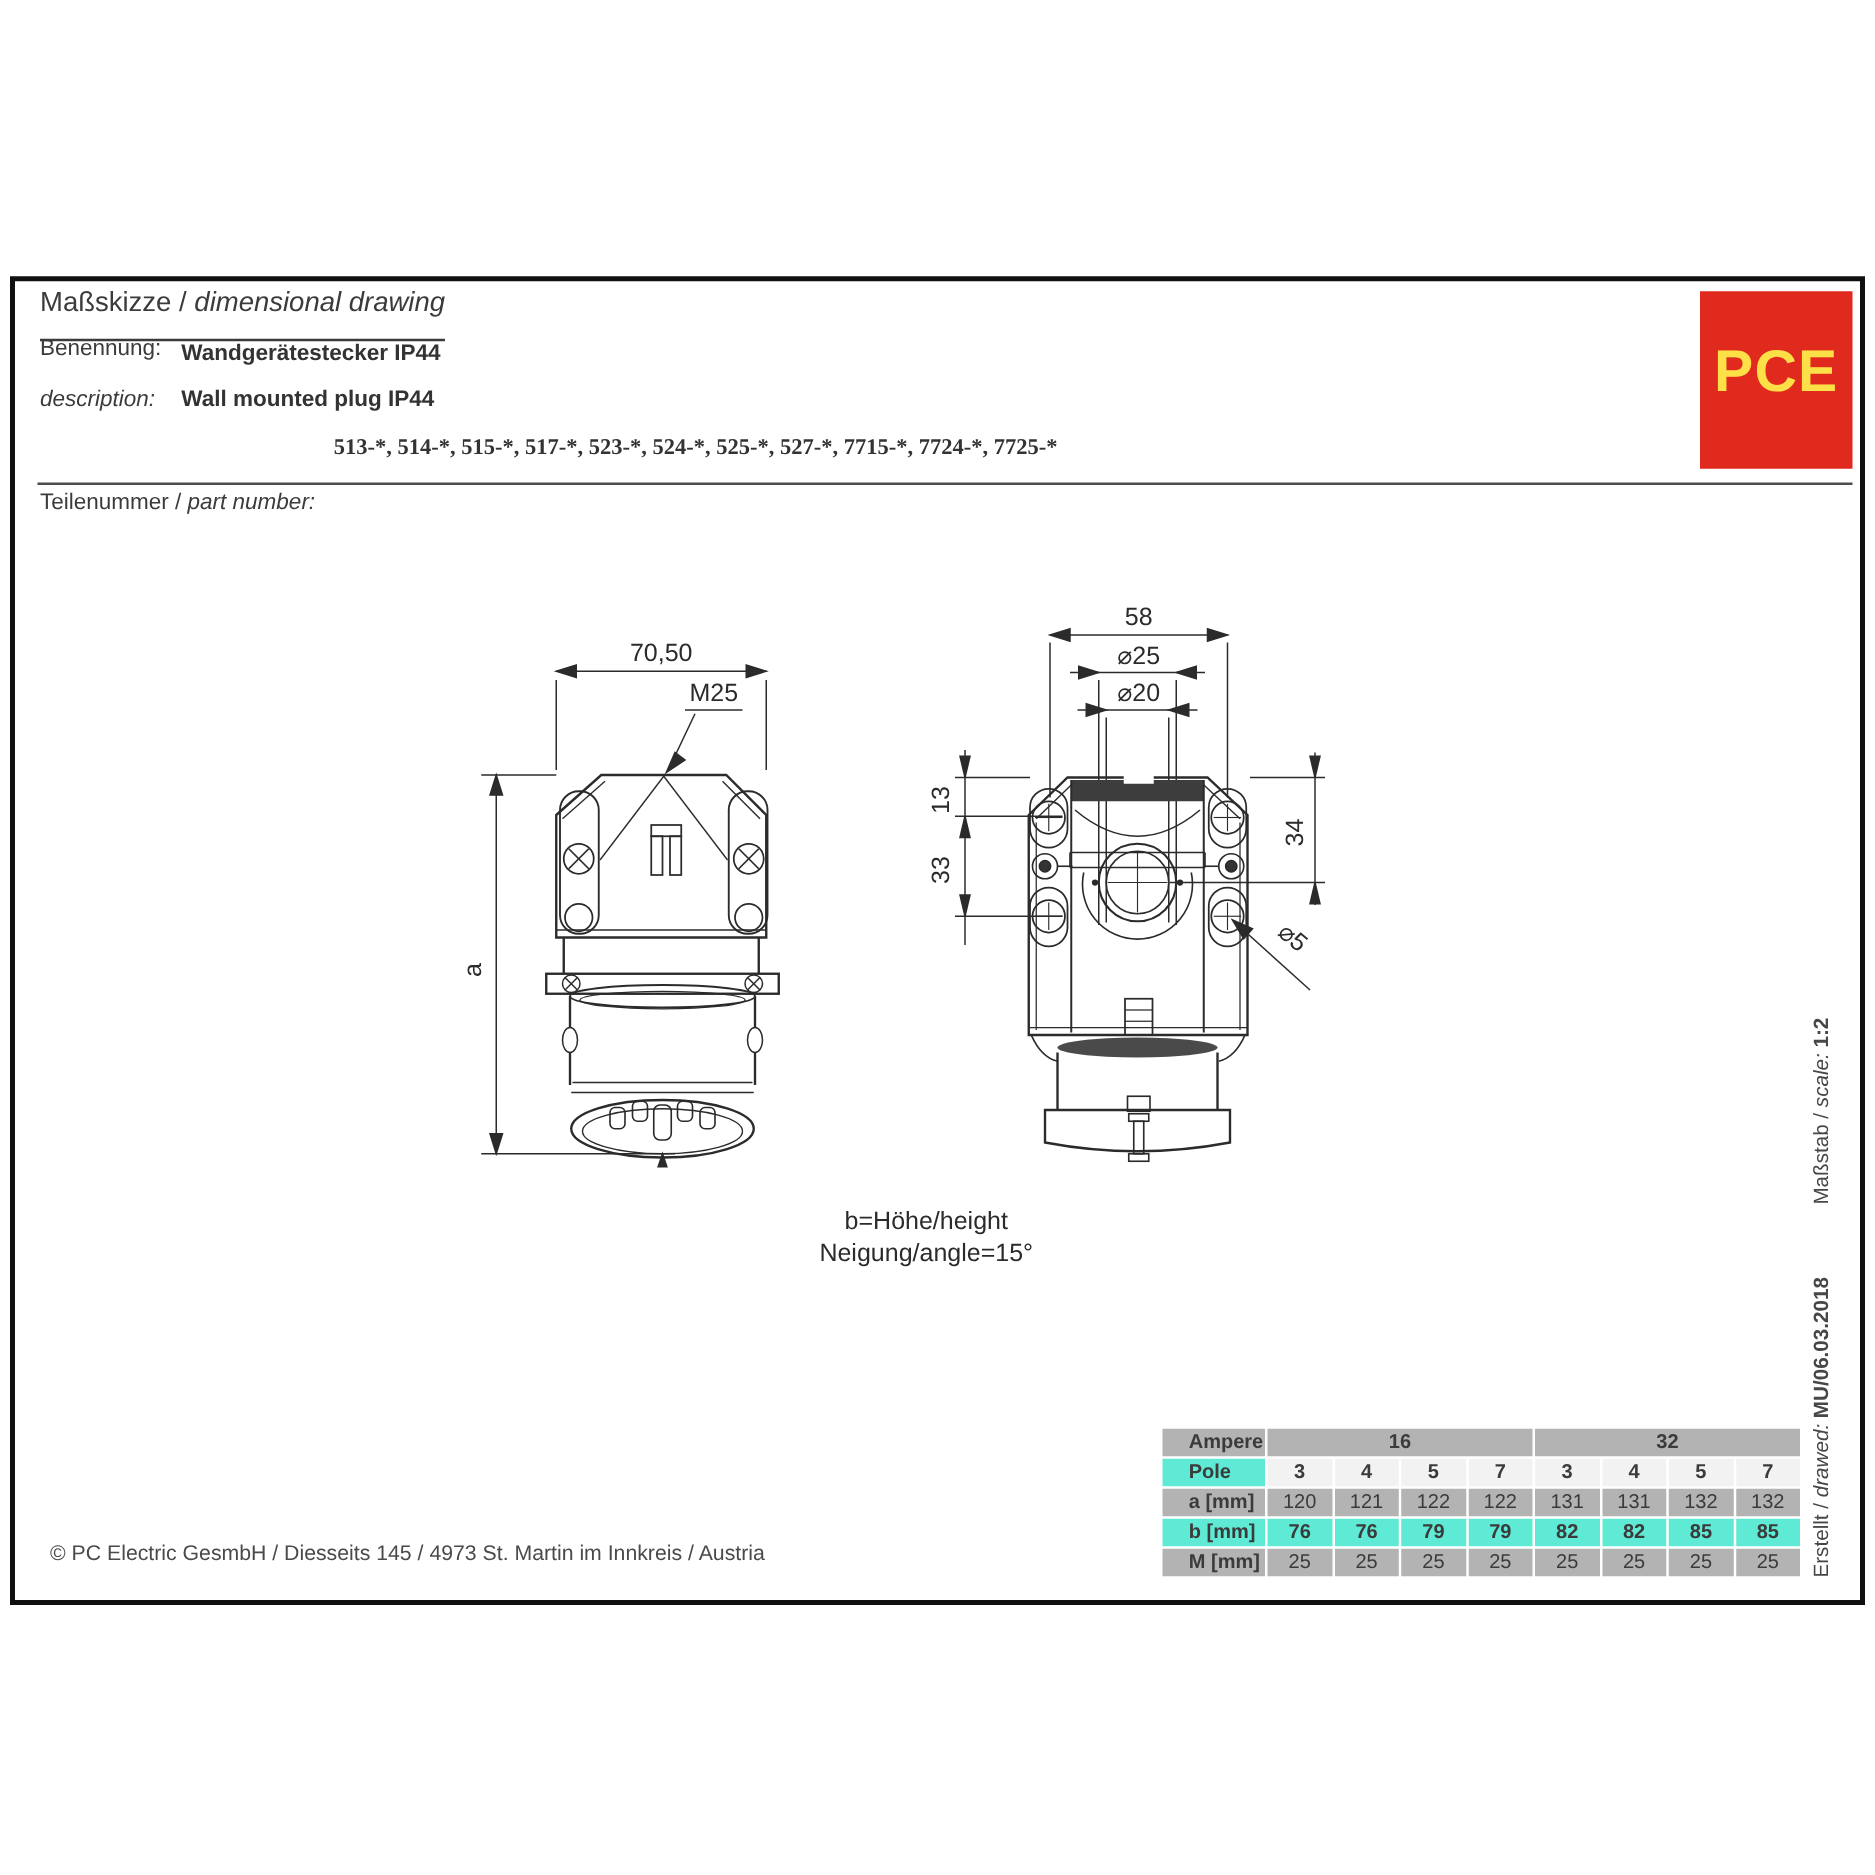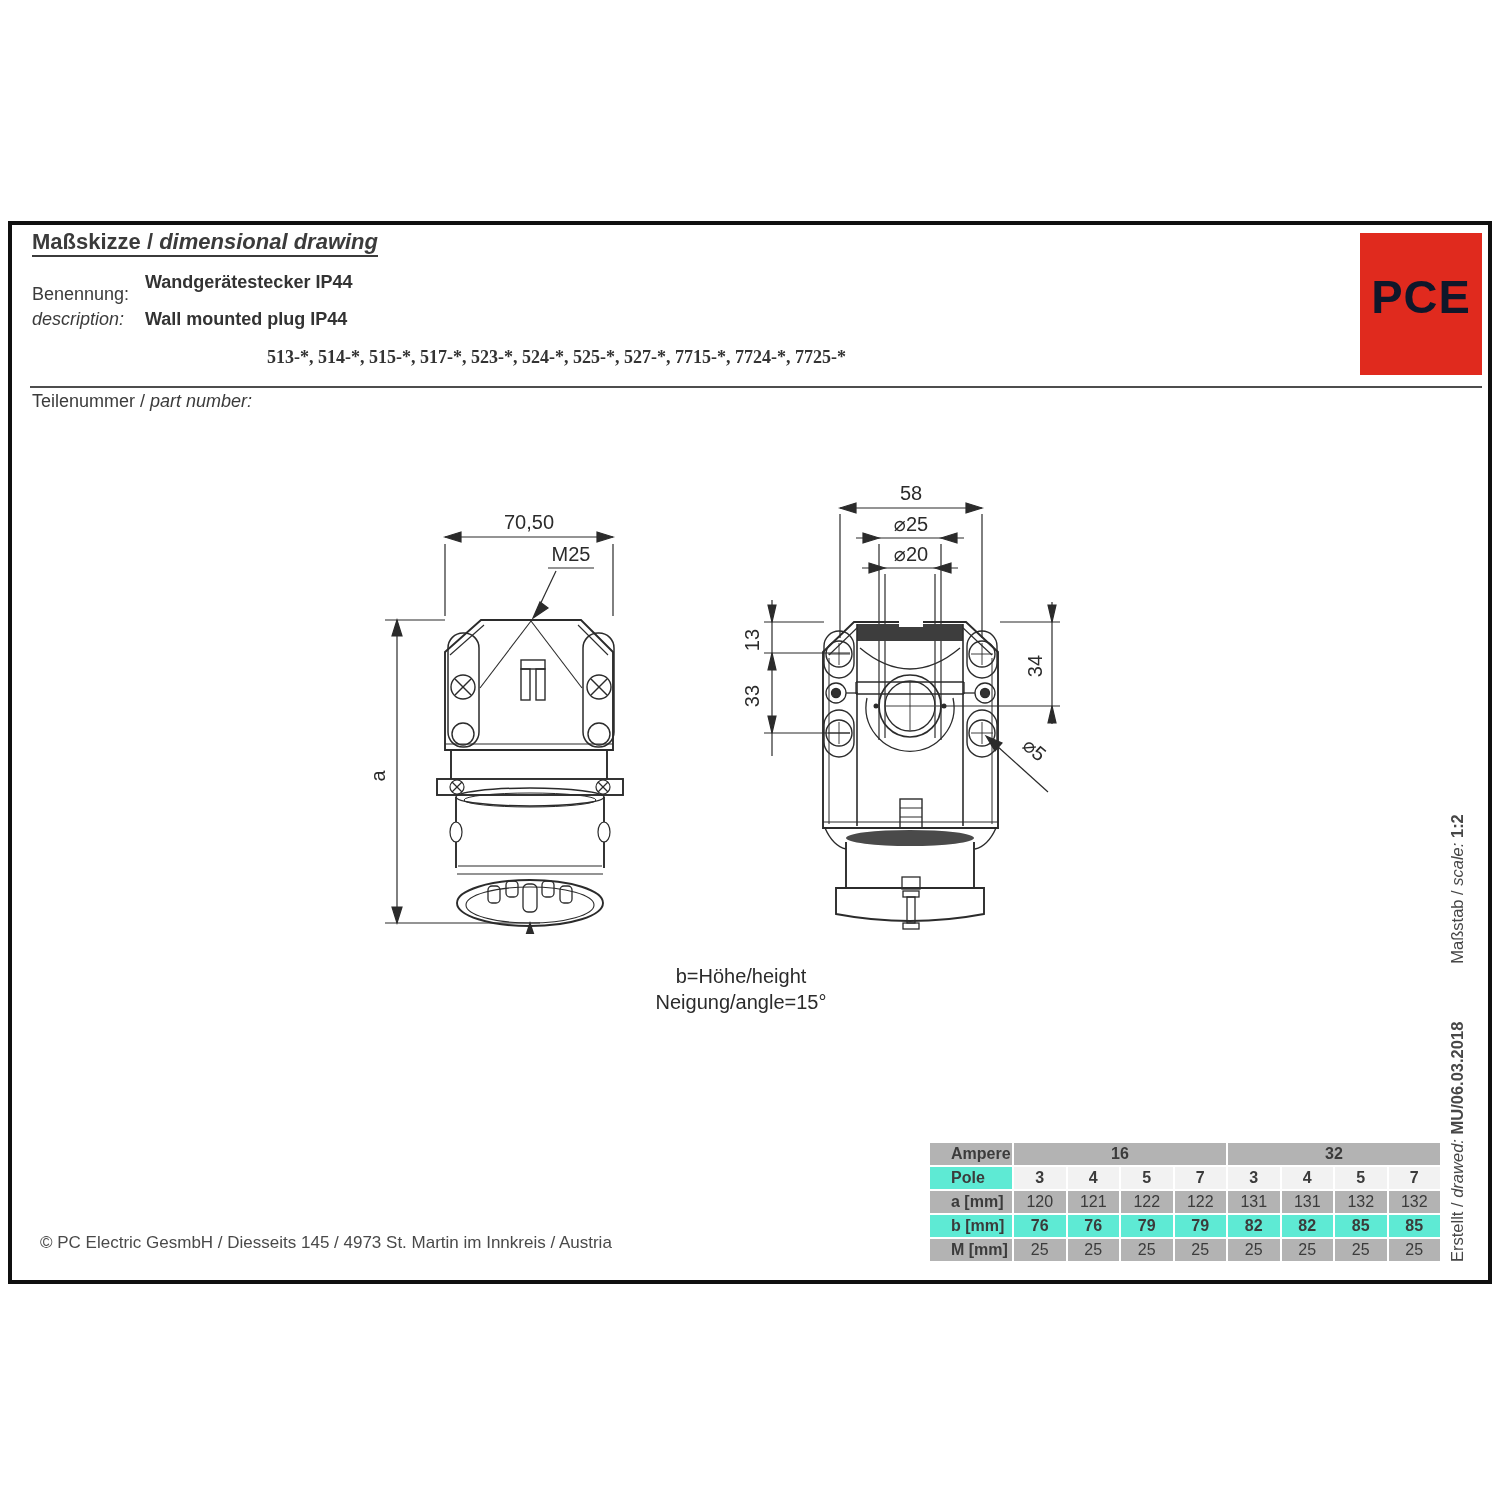--- a/index.html
+++ b/index.html
@@ -1,28 +1,28 @@
 <!DOCTYPE html>
 <html><head>
 <meta charset="utf-8">
 <style>
   html,body{margin:0;padding:0;background:#ffffff;width:1500px;height:1500px;
     font-family:"Liberation Sans","DejaVu Sans",sans-serif;color:#3b3b3b;}
   .abs{position:absolute;}
   #frame{left:8px;top:221px;width:1484px;height:1063px;border:4px solid #101010;box-sizing:border-box;background:#fff;}
-  #title{left:32px;top:229px;font-size:22px;font-weight:bold;color:#3b3b3b;
-    border-bottom:2px solid #3b3b3b;padding-bottom:0;}
+  #title{left:32px;top:229px;font-size:22px;font-weight:normal;color:#3b3b3b;
+    border-bottom:2px solid #3b3b3b;padding-bottom:16px;}
   #title .it{font-style:italic;}
   .hrow{font-size:18px;color:#3b3b3b;}
   .lbl{left:32px;}
   .val{font-weight:bold;color:#333;}
   #hr-line{left:30px;top:386px;width:1452px;height:2px;background:#4d4d4d;}
   #logo{left:1360px;top:233px;width:122px;height:142px;background:#e02a1e;
     display:flex;align-items:center;justify-content:center;}
-  #logo span{color:#0f172a;font-size:47px;font-weight:bold;letter-spacing:1px;transform:translateY(-8px);}
+  #logo span{color:#fde047;font-size:47px;font-weight:bold;letter-spacing:1px;transform:translateY(-8px);}
   svg{left:0;top:0;position:absolute;}
   svg text{fill:#2b2b2b;stroke:none;font-family:"Liberation Sans","DejaVu Sans",sans-serif;font-size:20px;}
   
   #dim-table{left:930px;top:1143px;width:509px;display:grid;
     grid-template-columns:82px repeat(8,51.5px);grid-auto-rows:22px;gap:2px;font-size:16px;}
   #dim-table div{display:flex;align-items:center;justify-content:center;}
   #dim-table .lab{justify-content:flex-start;padding-left:21px;font-weight:bold;}
   #dim-table .g{background:#b3b3b3;}
   #dim-table .l{background:#f2f2f2;}
   #dim-table .w{background:#5eead4;}
@@ -36,21 +36,21 @@
   #side-text .gap{display:inline-block;width:58px;}
 </style>
 </head>
 <body>
 
 <div class="abs" id="frame"></div>
 
 <div class="abs" id="title">
   <span>Maßskizze</span><span> / </span><span class="it">dimensional drawing</span>
 </div>
-<div class="abs hrow lbl" style="top:284px;text-align:right;">Benennung:</div>
+<div class="abs hrow lbl" style="top:268px;text-align:right;">Benennung:</div>
 <div class="abs hrow val" style="left:145px;top:272px;">Wandgerätestecker IP44</div>
 <div class="abs hrow lbl" style="top:309px;font-style:italic;">description:</div>
 <div class="abs hrow val" style="left:145px;top:309px;">Wall mounted plug IP44</div>
 <div class="abs hrow lbl" style="top:347px;margin-top:44px;">
   <span>Teilenummer / </span><span style="font-style:italic;">part number:</span>
 </div>
 <div class="abs hrow val" style="left:267px;top:347px;font-family:Liberation Serif, serif;">513-*, 514-*, 515-*, 517-*, 523-*, 524-*, 525-*, 527-*, 7715-*, 7724-*, 7725-*</div>
 <div class="abs" id="hr-line"></div>
 <div class="abs" id="logo">
     <span>PCE</span>

